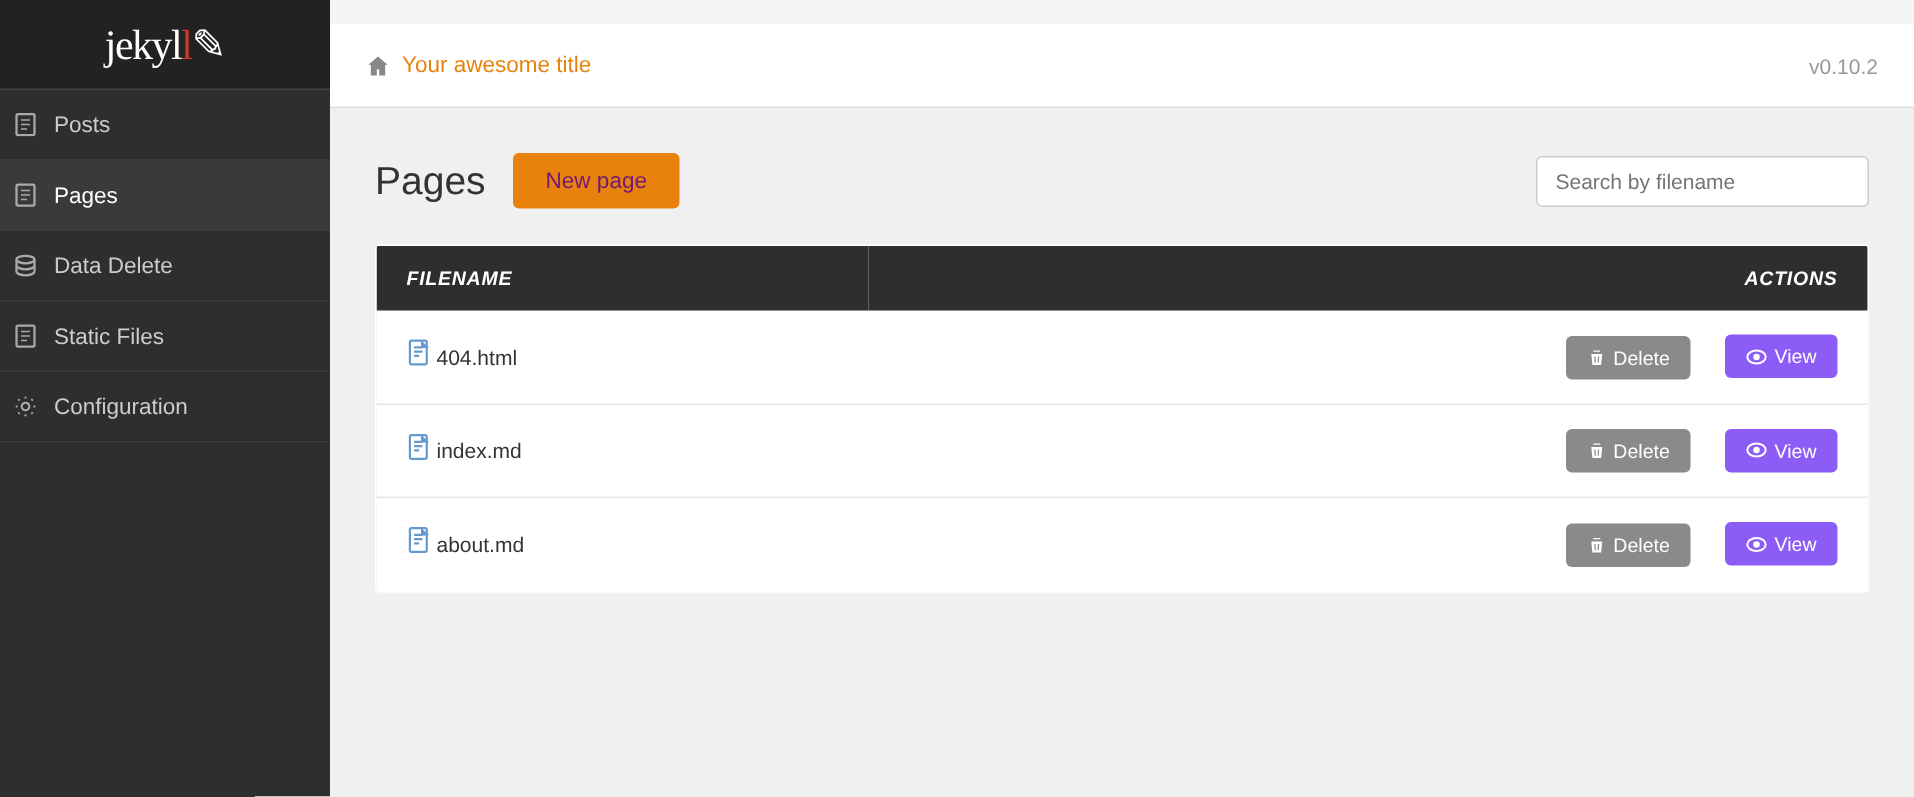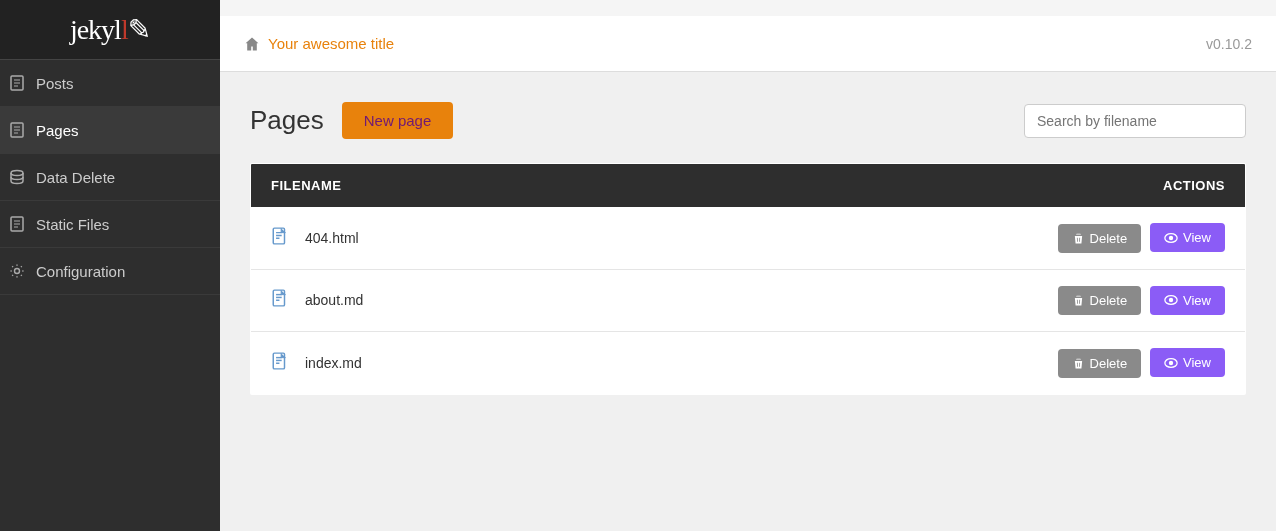--- a/index.html
+++ b/index.html
@@ -139,20 +139,21 @@
     .file-table thead tr {
       background: #2e2e2e;
     }
     .file-table thead th {
       color: #fff;
       font-size: 13px;
       font-weight: 600;
       padding: 14px 20px;
       text-align: left;
       letter-spacing: 0.5px;
+      font-style: italic;
     }
     .file-table thead th.actions-col {
       text-align: right;
     }
     .file-table tbody tr {
       border-bottom: 1px solid #e5e5e5;
     }
     .file-table tbody tr:last-child {
       border-bottom: none;
     }
@@ -161,37 +162,37 @@
       color: #333;
       font-size: 14px;
       vertical-align: middle;
     }
     .file-table tbody td.actions-cell {
       text-align: right;
     }
     .filename-cell {
       display: flex;
       align-items: center;
-      gap: 16px;
+      gap: 2px;
     }
     .file-icon {
       color: #6699cc;
       font-size: 16px;
     }
     .action-btn {
       border: none;
       border-radius: 4px;
       padding: 7px 14px;
       font-size: 13px;
       cursor: pointer;
       color: #fff;
       display: inline-flex;
       align-items: center;
       gap: 5px;
-      margin-left: 5px;
+      margin-left: 19px;
     }
     .btn-delete {
       background: #8a8a8a;
     }
     .btn-view {
       background: #8b5cf6;
     }
 
     .home-icon-svg { width:16px; height:16px; fill:#888; vertical-align:middle; }
   </style>
@@ -325,21 +326,21 @@
     <div class="filename-cell">
       <span class="file-icon">
         <svg viewBox="0 0 16 16" width="18" height="18" fill="none" stroke="#6699cc" stroke-width="1.3">
           <rect x="2" y="1" width="10" height="14" rx="1"></rect>
           <line x1="4.5" y1="5" x2="9.5" y2="5"></line>
           <line x1="4.5" y1="7.5" x2="9.5" y2="7.5"></line>
           <line x1="4.5" y1="10" x2="7.5" y2="10"></line>
           <polyline points="9,1 9,5 13,5" fill="#6699cc" stroke="#6699cc" stroke-width="0.8"></polyline>
         </svg>
       </span>
-      <span>about.md</span>
+      <span>index.md</span>
     </div>
             </td>
             <td class="actions-cell">
     <button class="action-btn btn-delete">
       <svg width="13" height="13" viewBox="0 0 16 16" fill="#fff">
                   <path d="M6 2h4a1 1 0 0 1 1 1H5a1 1 0 0 1 1-1zM2 4h12v1H3.5l.9 9h7.2l.9-9H14v-1H2V4zm4 3h1l.3 5H6.3L6 7zm3 0h1l-.3 5H8.7L9 7z"></path>
                 </svg>
       Delete
     </button>
     <button class="action-btn btn-view">
@@ -355,21 +356,21 @@
     <div class="filename-cell">
       <span class="file-icon">
         <svg viewBox="0 0 16 16" width="18" height="18" fill="none" stroke="#6699cc" stroke-width="1.3">
           <rect x="2" y="1" width="10" height="14" rx="1"></rect>
           <line x1="4.5" y1="5" x2="9.5" y2="5"></line>
           <line x1="4.5" y1="7.5" x2="9.5" y2="7.5"></line>
           <line x1="4.5" y1="10" x2="7.5" y2="10"></line>
           <polyline points="9,1 9,5 13,5" fill="#6699cc" stroke="#6699cc" stroke-width="0.8"></polyline>
         </svg>
       </span>
-      <span>index.md</span>
+      <span>about.md</span>
     </div>
             </td>
             <td class="actions-cell">
     <button class="action-btn btn-delete">
       <svg width="13" height="13" viewBox="0 0 16 16" fill="#fff">
                   <path d="M6 2h4a1 1 0 0 1 1 1H5a1 1 0 0 1 1-1zM2 4h12v1H3.5l.9 9h7.2l.9-9H14v-1H2V4zm4 3h1l.3 5H6.3L6 7zm3 0h1l-.3 5H8.7L9 7z"></path>
                 </svg>
       Delete
     </button>
     <button class="action-btn btn-view">

